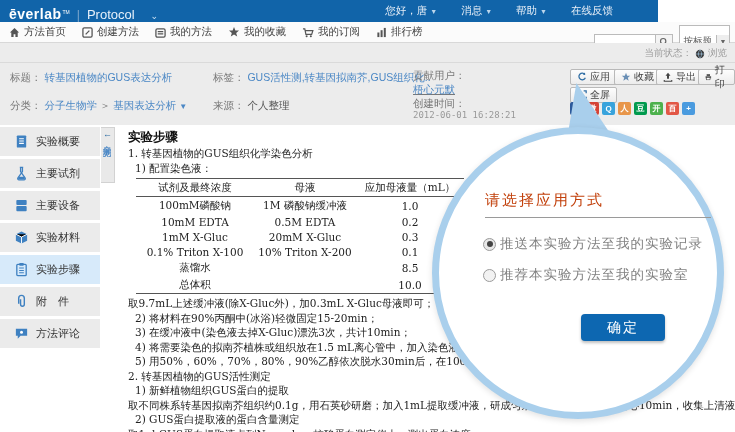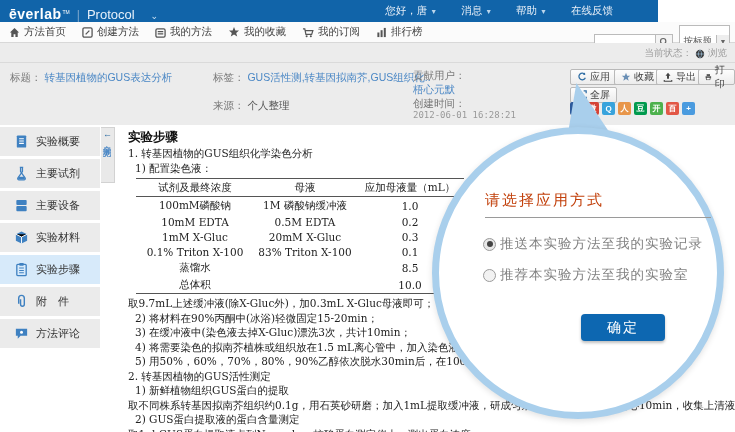--- a/index.html
+++ b/index.html
@@ -197,28 +197,35 @@
 
 <div class="infopanel">
   <div class="abs" style="left:10px; top:8px;">
     <span class="lbl">标题：</span>
     <a class="link">转基因植物的GUS表达分析</a>
   </div>
   <div class="abs" style="left:213px; top:8px;">
     <span class="lbl">标签：</span>
     <a class="link">GUS活性测,转基因拟南芥,GUS组织化..</a>
   </div>
+  <div class="abs" style="left:10px; top:36px;">
+    <span class="lbl">分类：</span>
+    <a class="link">分子生物学</a>
+    <span class="lbl">＞</span>
+    <a class="link">基因表达分析</a>
+    <span class="cat-caret">▼</span>
+  </div>
   <div class="abs" style="left:213px; top:36px;">
     <span class="lbl">来源：</span>
     <span style="color:#555;">个人整理</span>
   </div>
   <div class="abs" style="left:413px; top:6px;">
     <span class="lbl">贡献用户：</span>
   </div>
-  <div class="abs" style="left:413px; top:20px;">
+  <div class="abs" style="left:413px; top:20px;text-decoration:underline;">
     <a class="link">梧心元默</a>
   </div>
   <div class="abs" style="left:413px; top:34px;">
     <span class="lbl">创建时间：</span>
   </div>
   <div class="abs created-val" style="left:413px; top:47px;">2012-06-01 16:28:21</div>
 
   <div class="tool-btn" style="left:570px; top:6px;">
     <svg width="10" height="10" viewBox="0 0 12 12">
         <path d="M9.5 3 A4 4 0 1 0 10 7" fill="none" stroke="#2e6da4" stroke-width="1.5"></path>
@@ -349,21 +356,21 @@
             <td>0.5M EDTA</td>
             <td>0.2</td>
         </tr>
         <tr>
           <td>1mM X-Gluc</td>
             <td>20mM X-Gluc</td>
             <td>0.3</td>
         </tr>
         <tr>
           <td>0.1% Triton X-100</td>
-            <td>83% Triton X-100</td>
+            <td>10% Triton X-200</td>
             <td>0.1</td>
         </tr>
         <tr>
           <td>蒸馏水</td>
             <td></td>
             <td>8.5</td>
         </tr>
         <tr>
           <td>总体积</td>
             <td></td>

